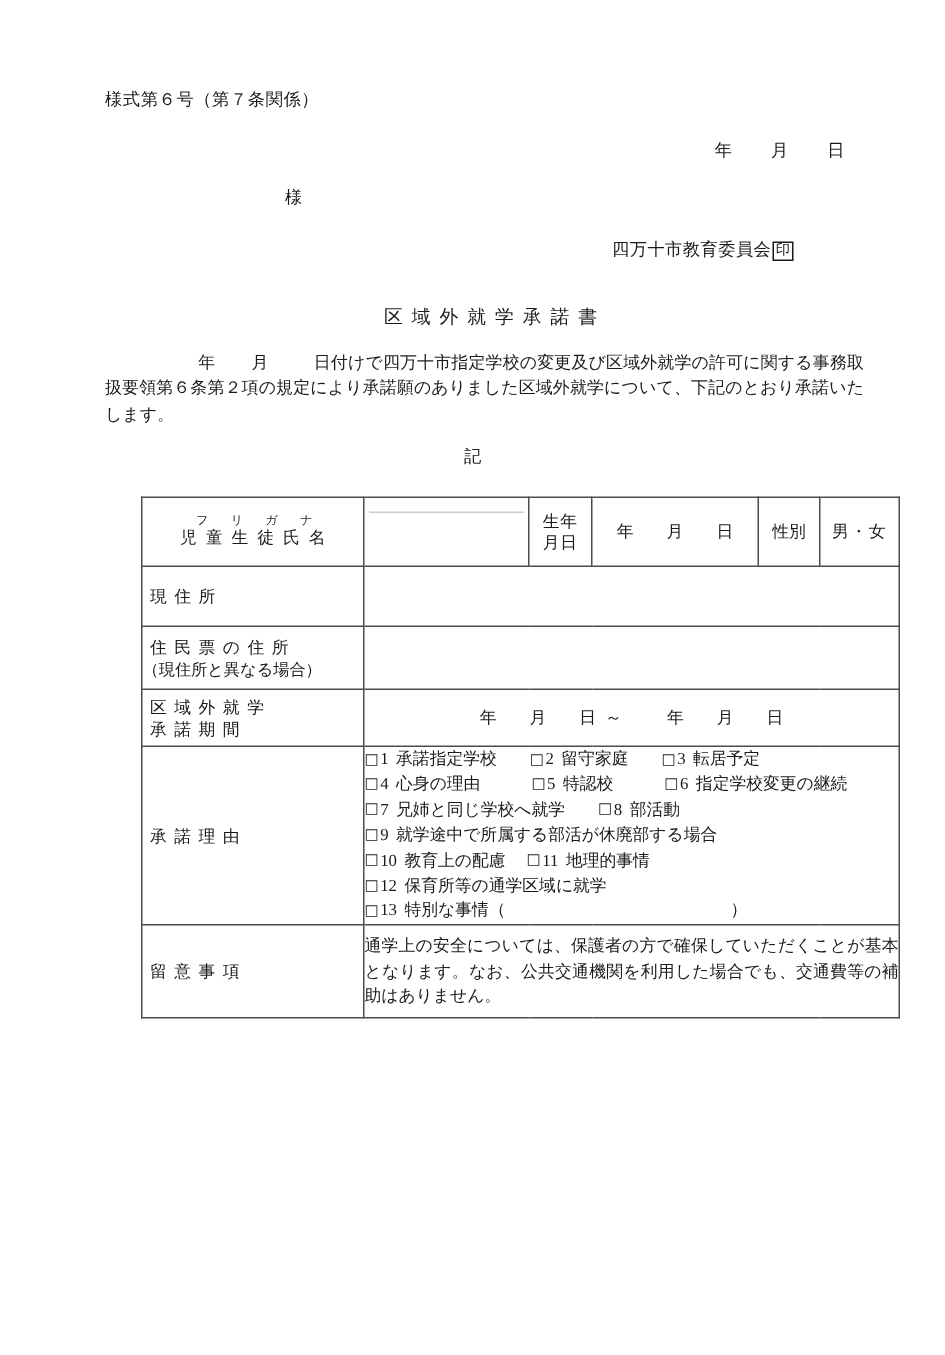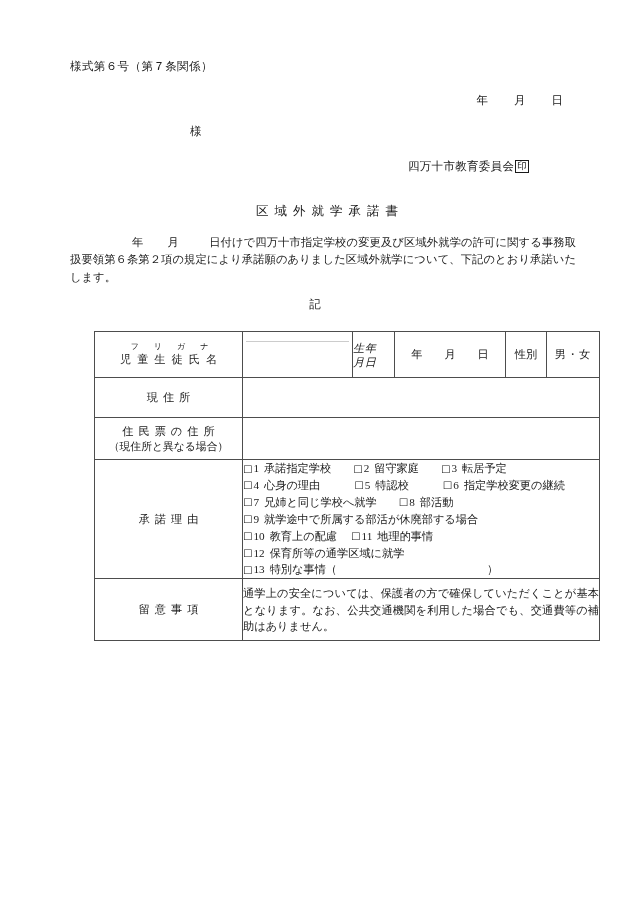--- a/index.html
+++ b/index.html
@@ -113,21 +113,20 @@
     table-layout: fixed;
     margin-left: 24px;
   }
   table.form td {
     border: 1px solid #4d4d4d;
     font-size: 11.2px;
     padding: 0;
     vertical-align: middle;
   }
   .lbl {
-    text-align: center;
     letter-spacing: 5px;
     text-indent: 5px;
     white-space: nowrap;
     font-family: Liberation Mono, monospace;
   }
   .lbl-sub {
     display: block;
     letter-spacing: 0px;
     text-indent: 0;
     font-size: 10.8px;
@@ -162,25 +161,24 @@
   }
   .name-write::before {
     content: "";
     position: absolute;
     left: 3px;
     right: 3px;
     top: 9px;
     border-top: 1px solid #cccccc;
   }
   .stack2 {
-    text-align: left;
+    text-align: center;
     font-size: 10.8px;
     line-height: 14px;
     letter-spacing: 0.5px;
-    font-style: italic;
   }
   .ymd {
     text-align: center;
     font-size: 11.2px;
     white-space: nowrap;
   }
   .ymd .g { display: inline-block; width: 22px; }
   .mid { text-align: center; font-size: 11.2px; white-space: nowrap; }
   .mf { text-align: center; font-size: 11.2px; letter-spacing: 1px; white-space: nowrap; }
 
@@ -292,20 +290,29 @@
       <tr class="r3-h">
         <td>
           <div class="lbl">住民票の住所</div>
           <div class="lbl lbl-sub">（現住所と異なる場合）</div>
         </td>
         <td class="cell-pad" colspan="5"></td>
       </tr>
 
 
 
+      <tr class="r6-h">
+        <td>
+          <div class="lbl">区域外就学</div>
+          <div class="lbl">承諾期間</div>
+        </td>
+        <td class="period" colspan="5">
+          <span>年</span><span class="g"></span><span>月</span><span class="g"></span><span>日</span><span class="tilde">～</span><span>年</span><span class="g"></span><span>月</span><span class="g"></span><span>日</span>
+        </td>
+      </tr>
 
       <tr class="r7-h">
         <td class="lbl">承諾理由</td>
         <td class="reasons" colspan="5">
           <div class="line">
             <span><span class="cb">□</span><span class="num">1</span><span>承諾指定学校</span></span><span class="gp-m"></span><span><span class="cb">□</span><span class="num">2</span><span>留守家庭</span></span><span class="gp-m"></span><span><span class="cb">□</span><span class="num">3</span><span>転居予定</span></span>
           </div>
           <div class="line">
             <span><span class="cb">□</span><span class="num">4</span><span>心身の理由</span></span><span class="gp-l"></span><span><span class="cb">□</span><span class="num">5</span><span>特認校</span></span><span class="gp-l"></span><span><span class="cb">□</span><span class="num">6</span><span>指定学校変更の継続</span></span>
           </div>

